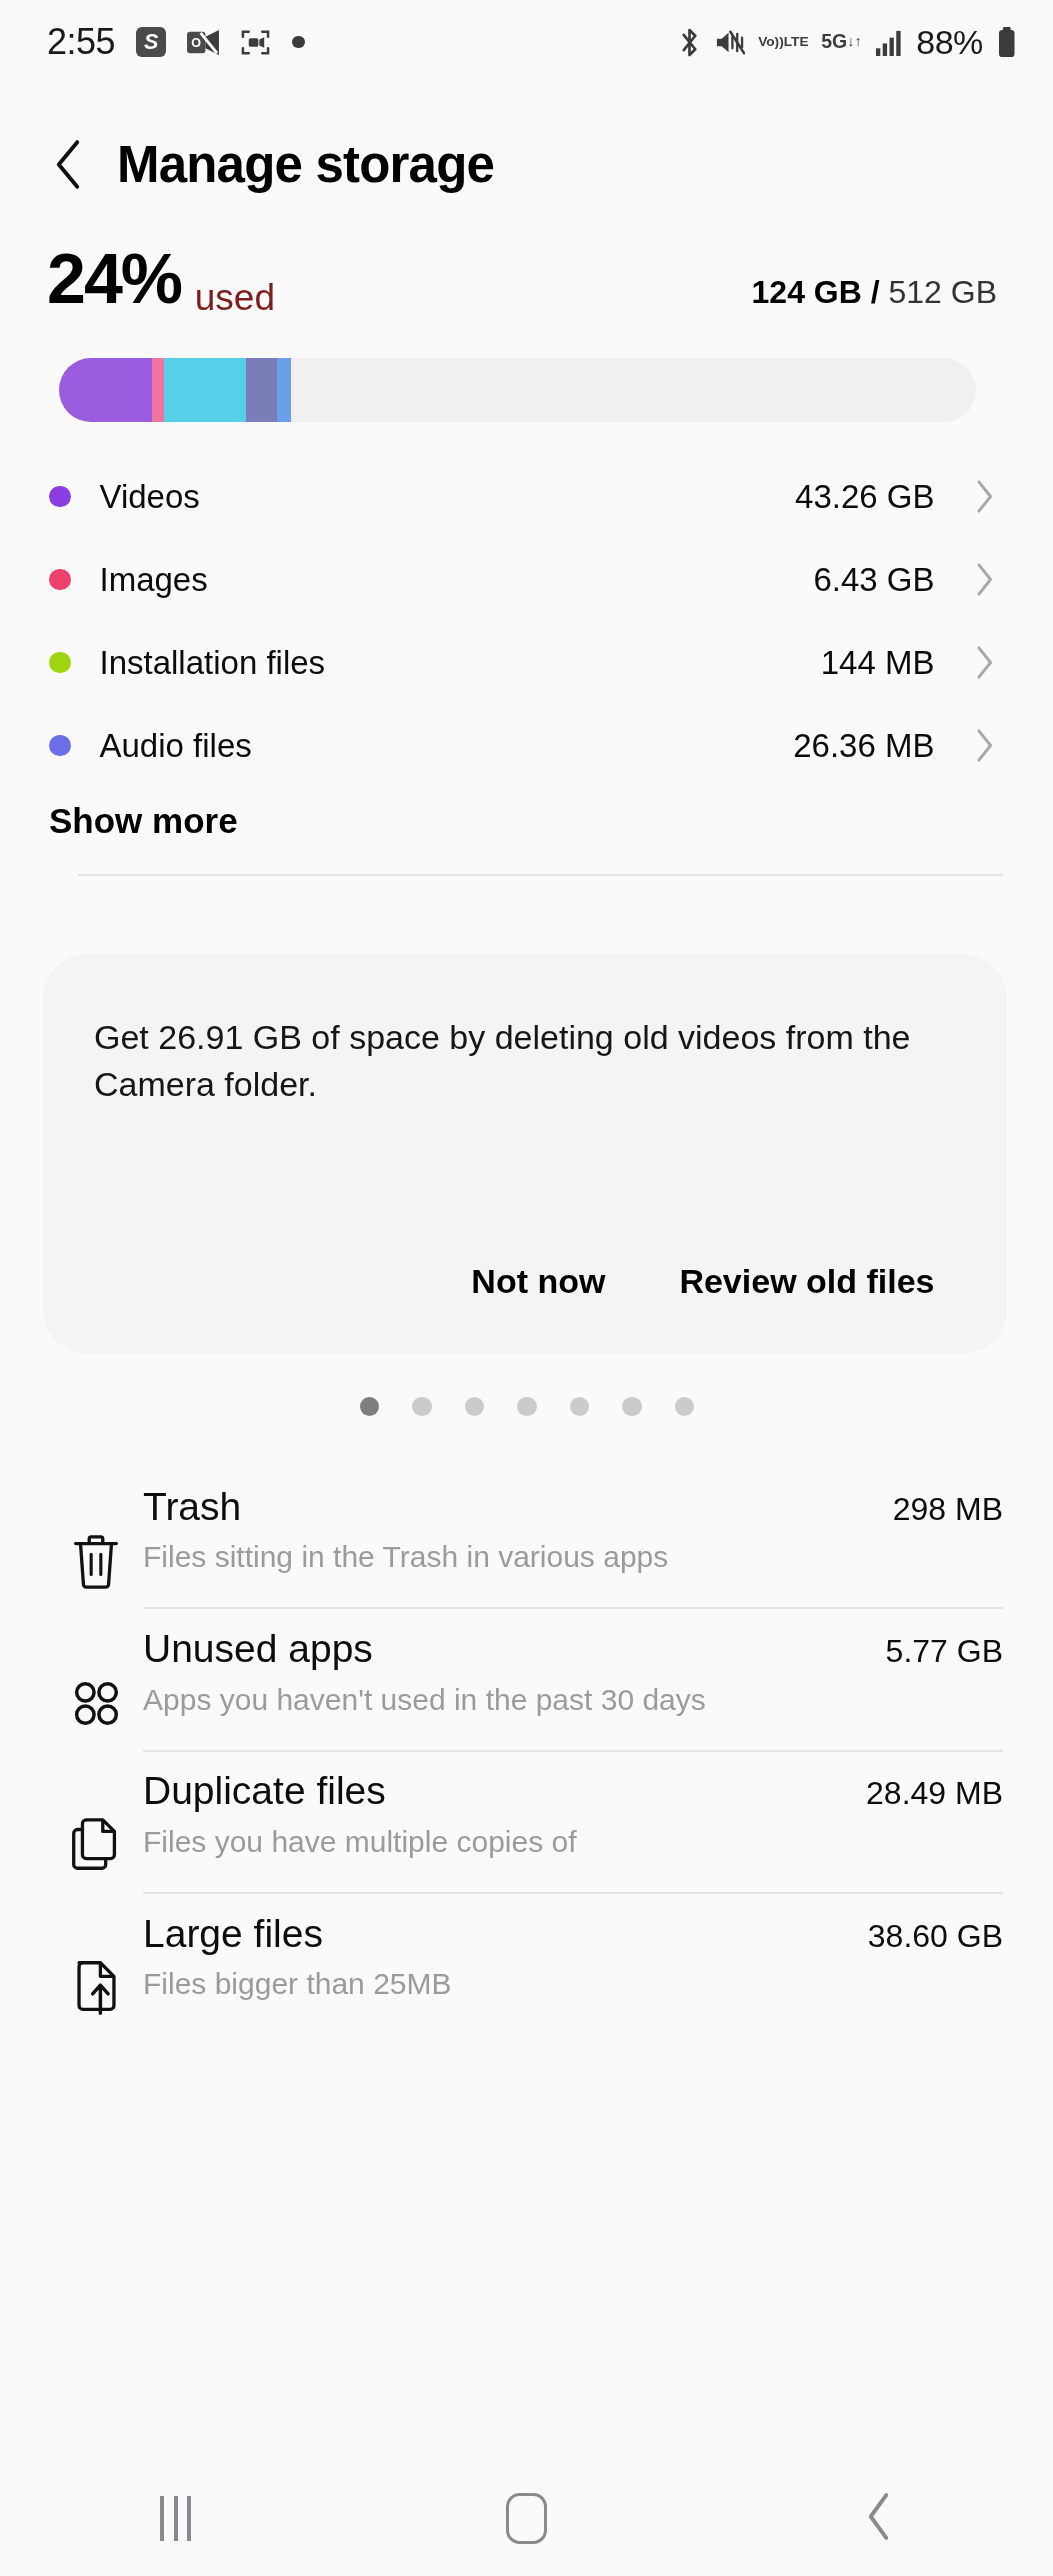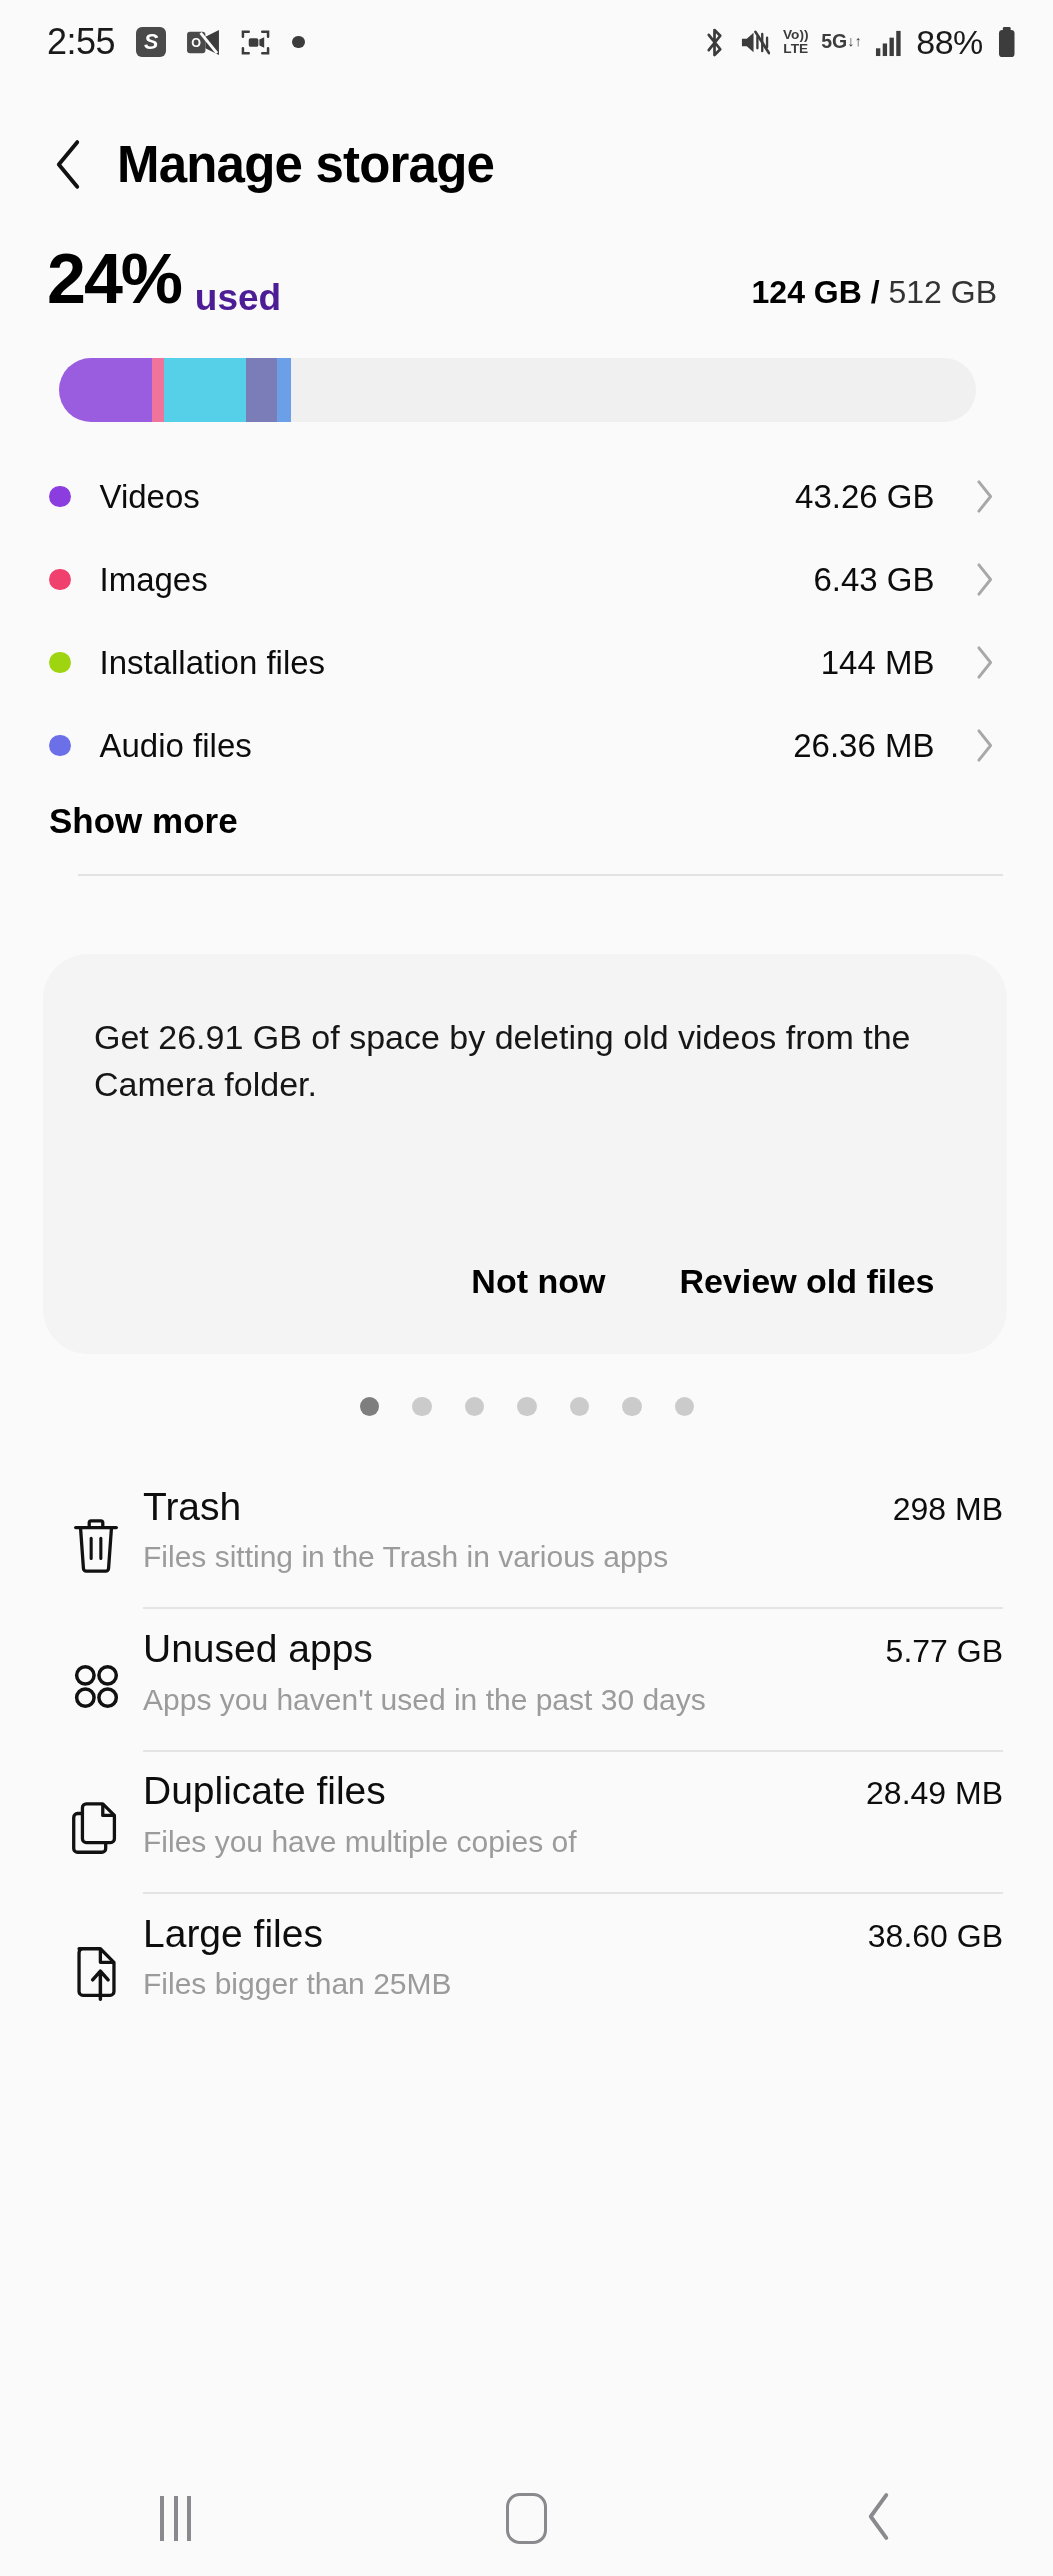--- a/index.html
+++ b/index.html
@@ -43,21 +43,21 @@
   .back-chevron { width:43px; height:43px; display:flex; align-items:center; justify-content:center; }
   .page-title { font-size:51px; font-weight:700; letter-spacing:-0.8px; }
 
   
   .usage {
     display:flex; align-items:baseline; justify-content:space-between;
     padding:45px 57px 0 47px;
   }
   .usage-left { display:flex; align-items:flex-end; gap:13.7px; }
   .usage-pct { font-size:70px; font-weight:700; letter-spacing:-2px; }
-  .usage-used { font-size:37px; font-weight:700; color:#4c1d95; }
+  .usage-used { font-size:37px; font-weight:400; color:#7f1d1d; }
   .usage-right { font-size:32px; color:#333;text-align:right; }
   .usage-right b { font-weight:700; color:#000; }
   .usage-right .sep { font-weight:700; color:#000; }
 
   
   .bar-wrap { padding:39px 78px 0 59px; }
   .bar {
     height:64px; border-radius:32px; background:#F0F0F0;
     overflow:hidden; display:flex; position:relative;
   }
@@ -99,21 +99,21 @@
   }
   .card-btn { font-size:34px; font-weight:700; color:#000; }
 
   
   .dots { display:flex; justify-content:center; gap:33px; margin-top:43px; }
   .pdot { width:19.5px; height:19.5px; border-radius:50%; background:#CBCBCB; }
   .pdot.active { background:#7E7E7E; }
 
   
   .tools { margin-top:51px; padding:0 51px 0 49px; }
-  .tool-row { display:flex; align-items:flex-start; padding:17.6px 0 0 0; position:relative; }
+  .tool-row { display:flex; align-items:center; padding:17.6px 0 0 0; position:relative; }
   .tool-ic {
     width:94px; flex:0 0 94px; display:flex; align-items:center;
     justify-content:center; padding-top:29px;
   }
   .tool-body { flex:1 1 auto; padding-bottom:33px; }
   .tool-top { display:flex; align-items:baseline; }
   .tool-title { font-size:39px; color:#0d0d0d; }
   .tool-val { margin-left:auto; font-size:32px; color:#0d0d0d; }
   .tool-sub { font-size:30px; color:#9b9b9b; margin-top:11.7px; }
   .tool-div { height:2px; background:#E4E4E4; margin-left:94px; }
@@ -162,21 +162,21 @@
         <path d="M7 9 L19 24 L13 30 V4 L19 10 L7 25" fill="none" stroke="#3c3c3c" stroke-width="2.8" stroke-linejoin="round" stroke-linecap="round"></path>
       </svg>
     </span>
     <span class="sb-icon">
       <svg width="31" height="29" viewBox="0 0 32 30">
         <path d="M3 11 H8 L15 5 V25 L8 19 H3 Z" fill="#3c3c3c"></path>
         <path d="M19 9 L19 21 M24 6 L24 24 M29 10 L29 20" stroke="#3c3c3c" stroke-width="2.4" stroke-linecap="round"></path>
         <path d="M17 4 L31 26" stroke="#3c3c3c" stroke-width="2.8" stroke-linecap="round"></path>
       </svg>
     </span>
-    <span class="sb-icon" style="flex-direction:column;">
+    <span class="sb-icon" style="flex-direction:row;">
       <span class="volte-ic">Vo))</span>
       <span class="volte-ic">LTE</span>
     </span>
     <span class="sb-icon" style="flex-direction:row;">
       <span class="fiveg-ic">5G</span>
       <span class="fiveg-sub">↓↑</span>
     </span>
     <span class="sb-icon">
       <svg width="29" height="29" viewBox="0 0 30 30">
         <rect x="1" y="21" width="4.5" height="8" fill="#3c3c3c"></rect>

